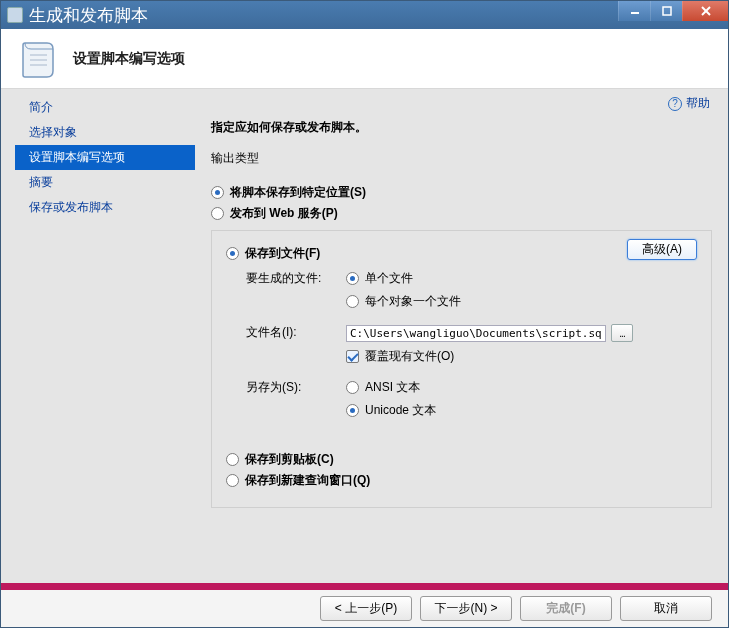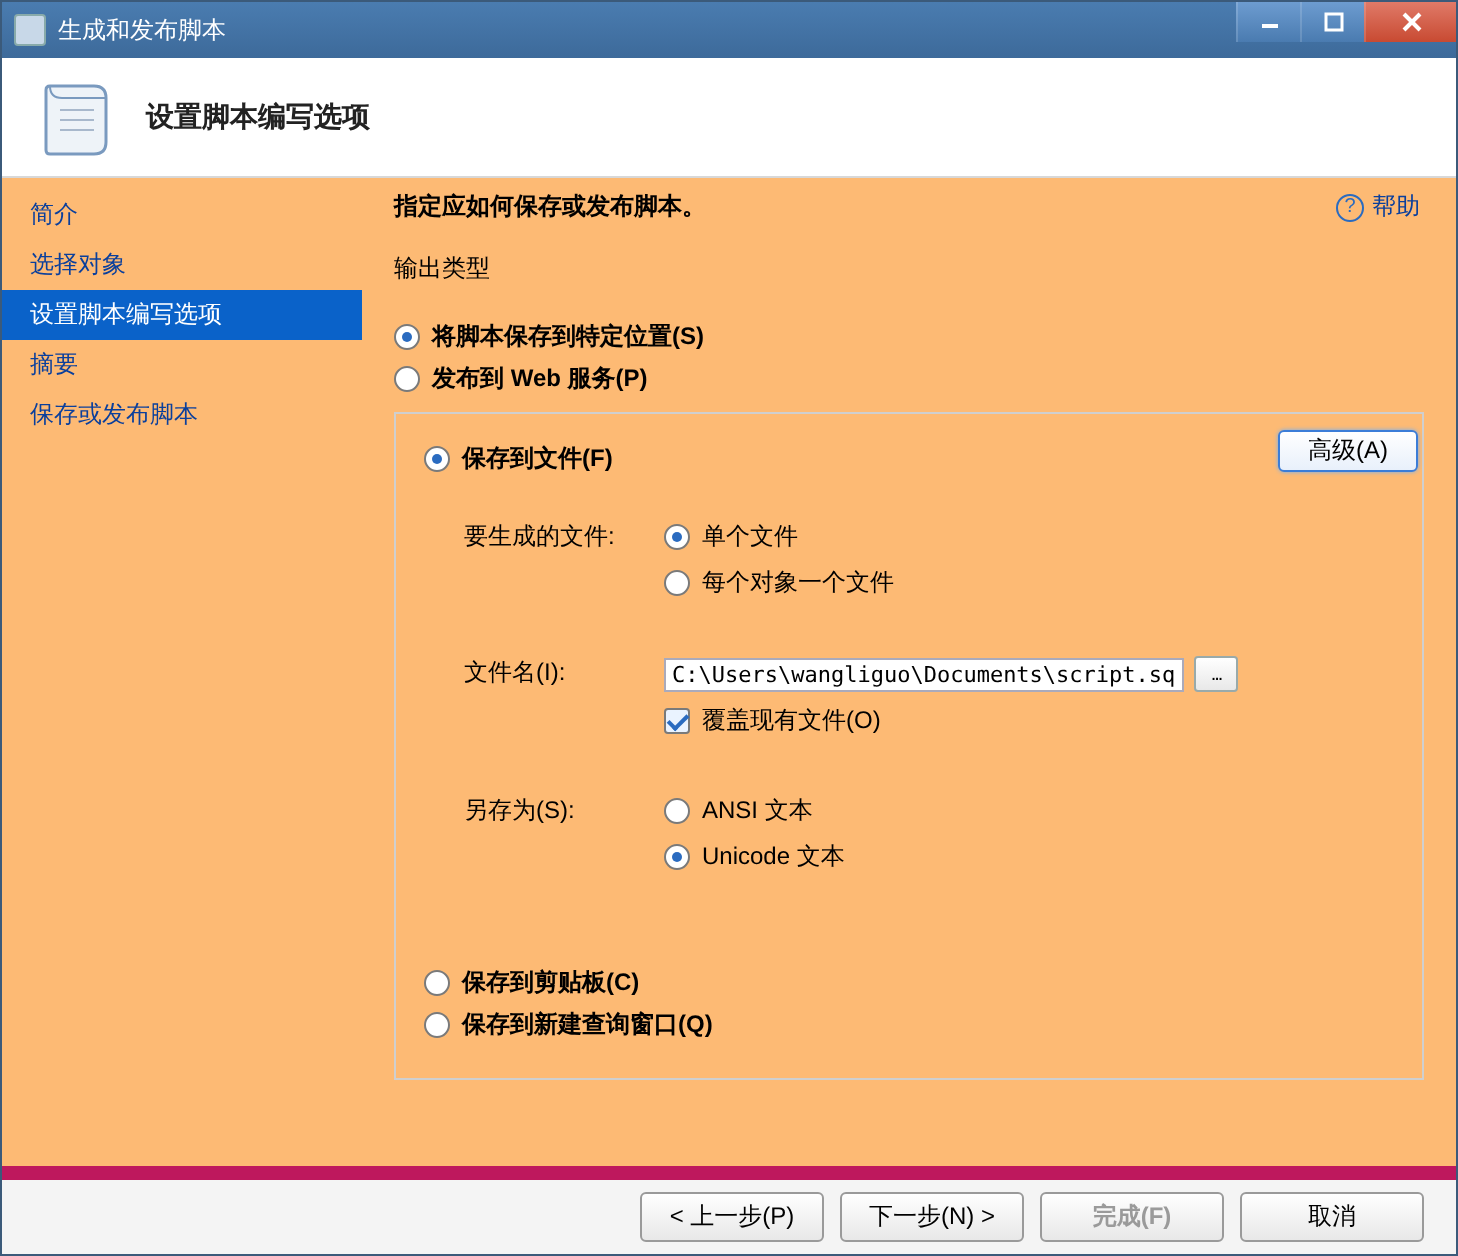--- a/index.html
+++ b/index.html
@@ -28,21 +28,21 @@
   color: #fff;
   padding: 0 0 0 6px;
   position: relative;
 }
 .titlebar .app-icon {
   width: 16px; height: 16px; margin-right: 6px;
   background: #c8d8e8;
   border: 1px solid #8aa;
   border-radius: 2px;
 }
-.titlebar .title-text { font-size: 12px; }
+.titlebar .title-text { font-size: 17px; }
 .titlebar .wbtns {
   position: absolute;
   right: 0; top: 0;
   display: flex;
 }
 .wbtn {
   width: 32px; height: 20px;
   display: flex; align-items: center; justify-content: center;
   color: #fff;
   font-size: 13px;
@@ -64,21 +64,22 @@
 .header .doc-icon {
   width: 44px; height: 44px;
   margin-right: 12px;
 }
 .header .doc-icon svg { width:44px; height:44px; }
 .header .header-title { font-size: 14px; font-weight: bold; color: #222; }
 
 .body {
   flex: 1;
   display: flex;
-  background: #fdba74;
+  background: #e5e5e5;
+  padding-left: 14px;
 }
 .sidebar {
   width: 180px;
   padding-top: 6px;
 }
 .nav-item {
   padding: 4px 14px;
   color: #0a3f9c;
   cursor: default;
 }
@@ -106,20 +107,21 @@
   border: 1px solid #2a6bc0;
   color: #2a6bc0;
   font-size: 10px;
   display: inline-flex;
   align-items: center;
   justify-content: center;
   margin-right: 4px;
 }
 .section-title {
   font-weight: bold;
+  margin-top: 24px;
   margin-bottom: 14px;
 }
 .group-label { margin: 6px 0 17px 0; }
 .indent1 { margin-left: 16px; }
 .row { display: flex; align-items: center; margin: 4px 0; font-weight: bold; }
 .radio, .check {
   width: 13px; height: 13px;
   border: 1px solid #7a7a7a;
   margin-right: 6px;
   display: inline-flex;
@@ -139,30 +141,30 @@
   transform: rotate(-45deg); margin-top:-2px;
 }
 .fieldset {
   border: 1px solid #cfcfcf;
   padding: 10px 14px 14px 14px;
   margin-top: 8px;
   position: relative;
 }
 .adv-btn {
   position: absolute;
-  right: 2px; top: 8px;
+  right: 14px; top: 8px;
   padding: 1px 14px;
   border: 1px solid #3b7dd8;
   background: linear-gradient(#fff,#e8f0fb);
   border-radius: 3px;
   box-shadow: 0 0 2px #6ab0ff;
 }
 .form-grid .frow {
   display: flex;
-  margin: 22px 0;
+  margin: 8px 0;
 }
 .flabel { width: 120px; padding-left: 20px; }
 .fcontrol { flex: 1; }
 .fcontrol .opt { display:flex; align-items:center; margin-bottom:6px; }
 .path-wrap { display:flex; align-items:center; }
 .path-input {
   width: 260px;
   border: 1px solid #aab;
   padding: 1px 3px;
   font-family: "Consolas","SimSun",monospace;

